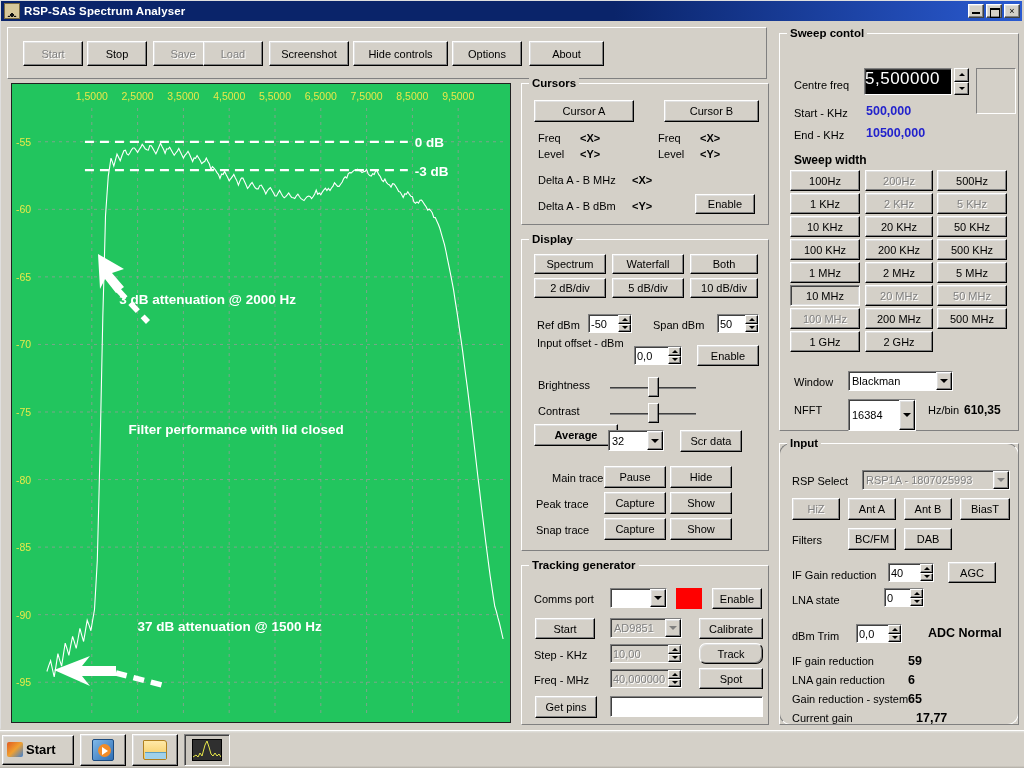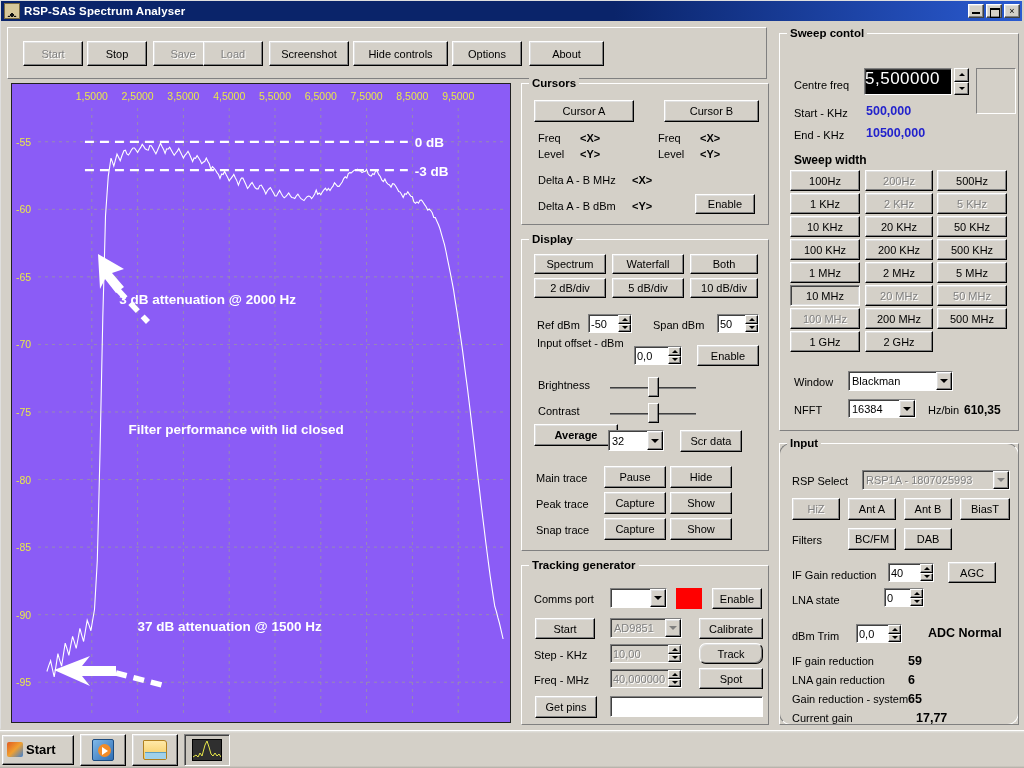--- a/index.html
+++ b/index.html
@@ -150,21 +150,21 @@
   #toolbar {
     position:absolute; left:6px; top:26px; width:760px; height:52px;
     background:#d4d0c8;
     border:1px solid; border-color:#ffffff #808080 #808080 #ffffff;
   }
   #toolbar .btn { position:absolute; top:13px; height:25px; }
 
   
   #graph {
     position:absolute; left:10px; top:82px; width:500px; height:640px;
-    background:#8b5cf6;
+    background:#22c55e;
     border:1px solid #202020;
     overflow:hidden;
   }
   #graph svg { display:block; }
   .gridline { stroke:#9a9a9a; stroke-width:1; stroke-dasharray:3 4; opacity:.75; }
   .xlabel { fill:#e8e84a; font-family:"Liberation Sans",sans-serif; font-size:10.5px; }
   .ylabel { fill:#e8e84a; font-family:"Liberation Sans",sans-serif; font-size:10.5px; }
   .trace { fill:none; stroke:#ffffff; stroke-width:1.1; }
   .refline { stroke:#ffffff; stroke-width:2.2; stroke-dasharray:9 6; }
   .anno { fill:#ffffff; font-family:"Liberation Sans",sans-serif; font-size:13.5px; font-weight:bold; }
@@ -375,21 +375,21 @@
 
     <div class="btn" style="position:absolute;left:12px;top:184px;width:84px;height:22px;font-weight:bold;">Average</div>
     <div class="combo" style="position:absolute;left:86px;top:190px;width:56px;height:21px;">
       <span>32</span>
       <span class="cbtn">
           <i class="caret"></i>
         </span>
     </div>
     <div class="btn" style="position:absolute;left:158px;top:190px;width:62px;height:22px;">Scr data</div>
 
-    <div class="lbl" style="left:14px;top:232px;">Main trace</div>
+    <div class="lbl" style="left:30px;top:232px;">Main trace</div>
     <div class="btn" style="position:absolute;left:82px;top:226px;width:62px;height:22px;">Pause</div>
     <div class="btn" style="position:absolute;left:148px;top:226px;width:62px;height:22px;">Hide</div>
 
     <div class="lbl" style="left:14px;top:258px;">Peak trace</div>
     <div class="btn" style="position:absolute;left:82px;top:252px;width:62px;height:22px;">Capture</div>
     <div class="btn" style="position:absolute;left:148px;top:252px;width:62px;height:22px;">Show</div>
 
     <div class="lbl" style="left:14px;top:284px;">Snap trace</div>
     <div class="btn" style="position:absolute;left:82px;top:278px;width:62px;height:22px;">Capture</div>
     <div class="btn" style="position:absolute;left:148px;top:278px;width:62px;height:22px;">Show</div>
@@ -505,21 +505,21 @@
 
     <div class="lbl" style="left:14px;top:342px;">Window</div>
     <div class="combo" style="position:absolute;left:68px;top:337px;width:105px;height:20px;">
       <span>Blackman</span>
       <span class="cbtn">
           <i class="caret"></i>
         </span>
     </div>
 
     <div class="lbl" style="left:14px;top:370px;">NFFT</div>
-    <div class="combo" style="position:absolute;left:68px;top:365px;width:68px;height:19px;text-align:center;">
+    <div class="combo" style="position:absolute;left:68px;top:365px;width:68px;height:32px;text-align:center;">
       <span>16384</span>
       <span class="cbtn">
           <i class="caret"></i>
         </span>
     </div>
     <div class="lbl" style="left:148px;top:370px;">Hz/bin</div>
     <div class="lbl b" style="left:184px;top:369px;font-size:12px;">610,35</div>
   </div>
 
   <div class="group" style="left:778px; top:442px; width:240px; height:282px;border-radius:12px;">

